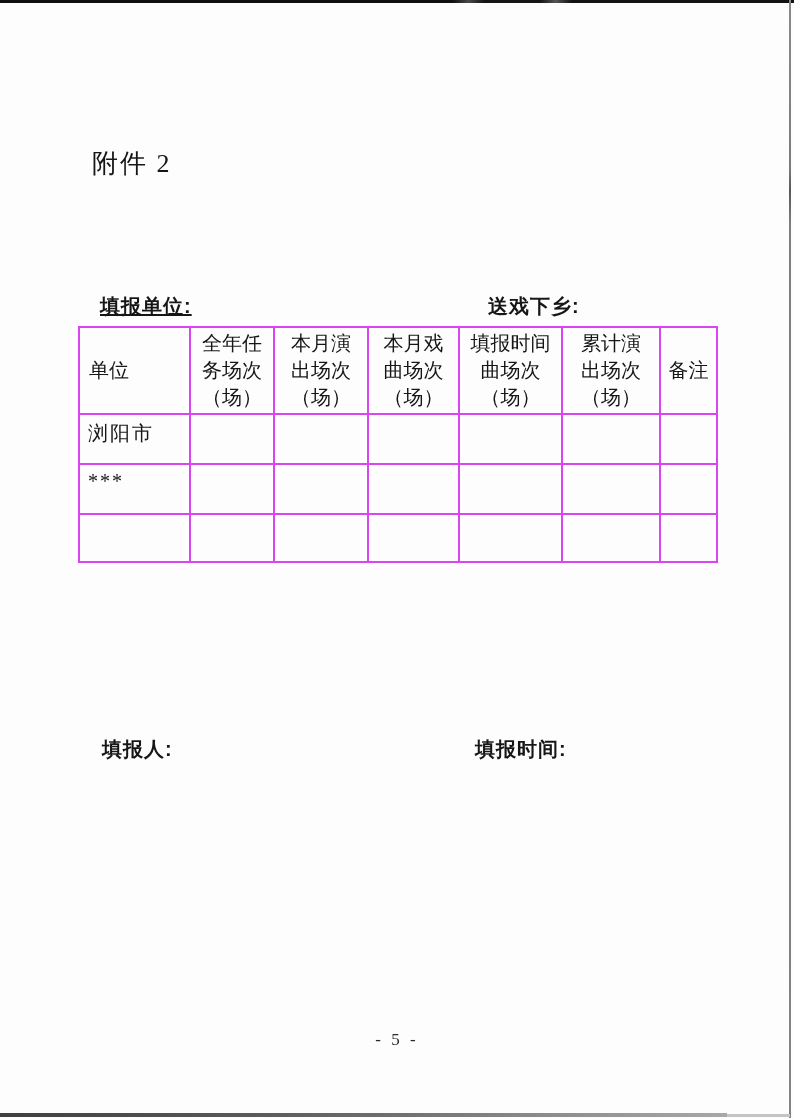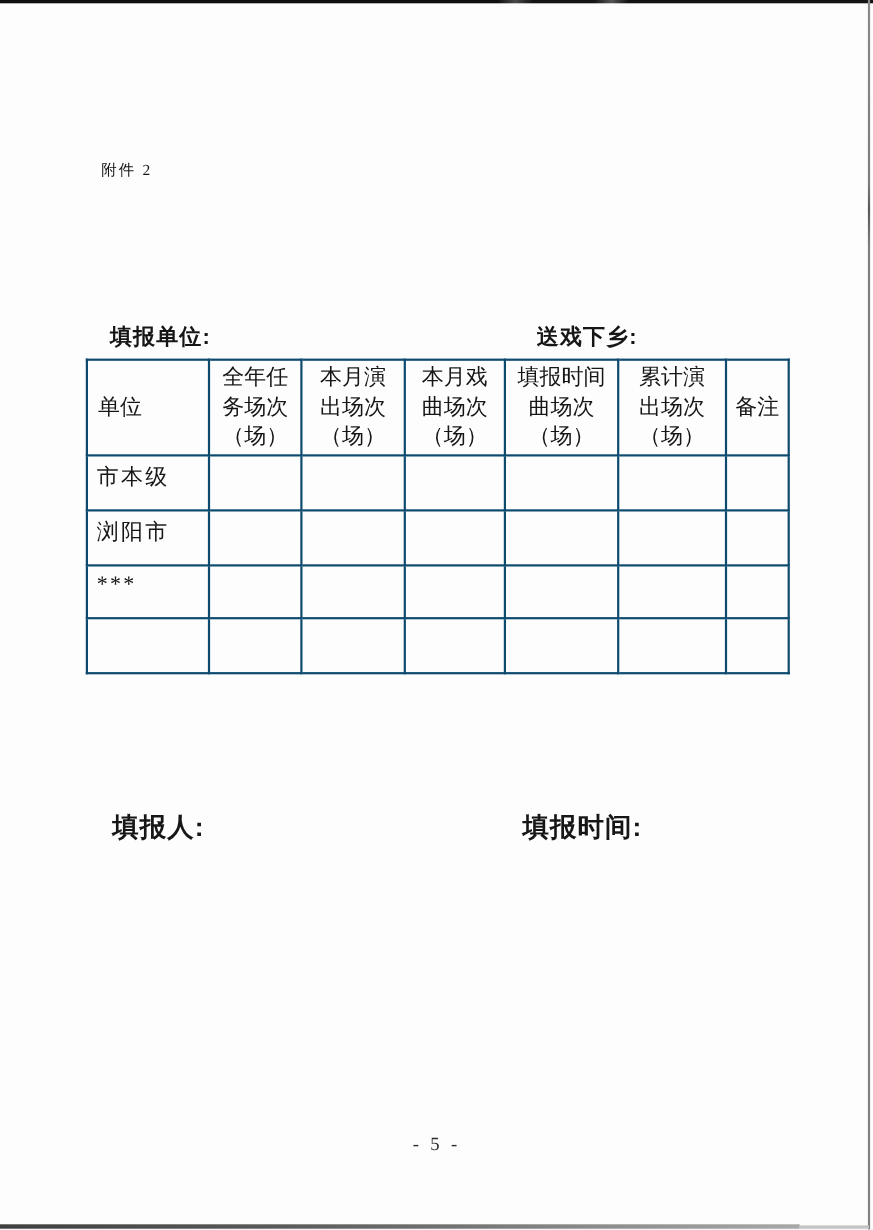--- a/index.html
+++ b/index.html
@@ -30,53 +30,53 @@
     background: linear-gradient(90deg, #3f3f3f, #5a5a5a 35%, #707070 55%,
       #8c8c8c 75%, #a8a8a8 100%);
   }
   .scan-bottom-line-tail {
     position: absolute; top: 1114px; left: 727px; width: 63px; height: 3px;
     background: #c4c4c4;
   }
   
   .attachment {
     position: absolute; left: 92px; top: 146px;
-    font-size: 14px; letter-spacing: 2px;
+    font-size: 26px; letter-spacing: 2px;
   }
   .doc-title {
     position: absolute; left: 0; top: 208px; width: 794px;
     text-align: center; font-size: 30px; font-weight: bold;
     letter-spacing: 1px;
   }
   .meta-label {
     position: absolute; top: 293px;
     font-size: 20px; font-weight: bold; letter-spacing: 1px;
     font-family: "Liberation Sans", "DejaVu Sans", sans-serif;
   }
-  .report-unit { left: 100px; }
+  .report-unit { left: 100px; text-decoration: underline; }
   .performance-month { left: 488px; }
   .footer-label {
     position: absolute; top: 736px;
-    font-size: 24px; font-weight: bold; letter-spacing: 1px;
+    font-size: 20px; font-weight: bold; letter-spacing: 1px;
     font-family: "Liberation Sans", "DejaVu Sans", sans-serif;
   }
   .filler { left: 102px; }
   .fill-time { left: 475px; }
   .page-number {
     position: absolute; left: 0; top: 1030px; width: 794px;
     text-align: center; font-size: 17px; letter-spacing: 3px;
     color: #2a2a2a;
   }
   
   table.stats {
     position: absolute; left: 78px; top: 326px;
     width: 638px; border-collapse: collapse; table-layout: fixed;
   }
   table.stats th, table.stats td {
-    border: 2px solid #0c4a6e;
+    border: 2px solid #d946ef;
     overflow: hidden;
   }
   table.stats thead tr { height: 86px; }
   table.stats tbody tr:nth-child(1) { height: 50px; }
   table.stats tbody tr:nth-child(2) { height: 50px; }
   table.stats tbody tr:nth-child(3) { height: 48px; }
   table.stats tbody tr:nth-child(4) { height: 50px; }
   table.stats tbody tr:nth-child(5) { height: 48px; }
   table.stats tbody tr:nth-child(6) { height: 45px; }
   table.stats th {
@@ -143,29 +143,20 @@
 曲场次
 （场）</th>
           <th class="col5">累计演
 出场次
 （场）</th>
           <th class="col6">备注</th>
         </tr>
     </thead>
     <tbody>
         <tr>
-          <td class="unit-cell">市本级</td>
-          <td class="data-cell"></td>
-          <td class="data-cell"></td>
-          <td class="data-cell"></td>
-          <td class="data-cell"></td>
-          <td class="data-cell"></td>
-          <td class="data-cell"></td>
-        </tr>
-        <tr>
           <td class="unit-cell">浏阳市</td>
           <td class="data-cell"></td>
           <td class="data-cell"></td>
           <td class="data-cell"></td>
           <td class="data-cell"></td>
           <td class="data-cell"></td>
           <td class="data-cell"></td>
         </tr>
         <tr>
           <td class="unit-cell">***</td>

